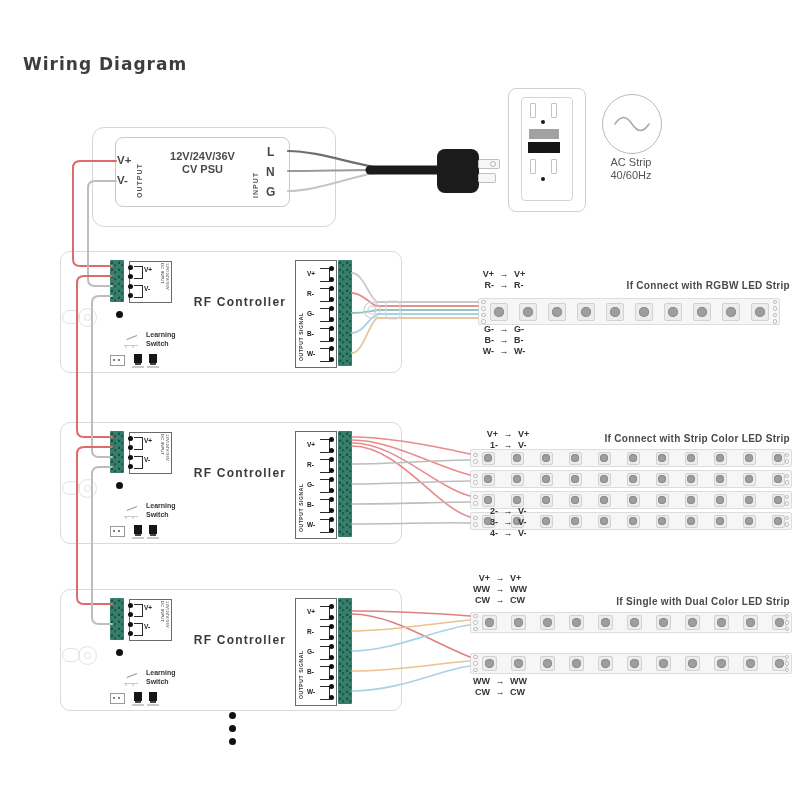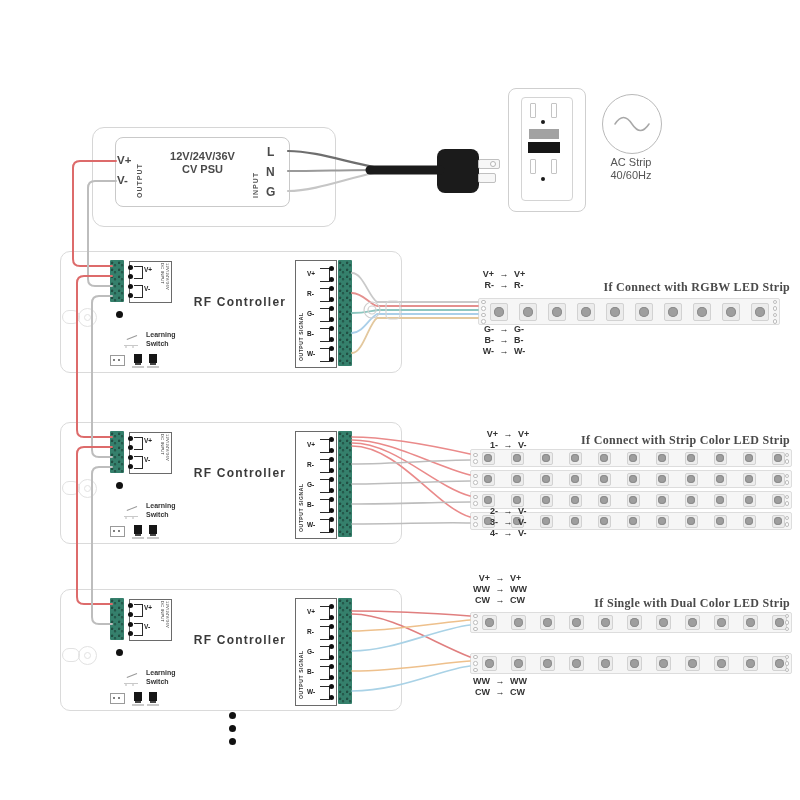--- a/index.html
+++ b/index.html
@@ -85,30 +85,31 @@
   .strip-sm .chip-led::after{width:8px;height:8px;}
   .strip-md .chip-led{width:13px;height:13px;margin-right:14px;}
   .strip-md .chip-led::after{width:9px;height:9px;}
   .strip-endpads{position:absolute;right:2px;top:0;bottom:0;display:flex;flex-direction:column;justify-content:center;gap:2px;}
   
   .map-block{position:absolute;font-size:9px;font-weight:600;color:#333;}
   .map-row{height:11px;line-height:11px;white-space:nowrap;}
   .m-from{display:inline-block;width:24px;text-align:right;}
   .m-arrow{display:inline-block;width:20px;text-align:center;color:#1a1a1a;font-size:9px;}
   .m-to{display:inline-block;text-align:left;}
-  .note{position:absolute;right:10px;font-size:12px;font-weight:600;letter-spacing:.3px;color:#4a4a4a;font-family:Liberation Serif, serif;}
+  .note{position:absolute;right:10px;font-size:10px;font-weight:600;letter-spacing:.3px;color:#4a4a4a;font-family:Liberation Sans, sans-serif;}
   
   .cont-dot{left:229px;width:7px;height:7px;background:#111;border-radius:50%;}
   svg.wires{position:absolute;left:0;top:0;pointer-events:none;}
 </style>
 </head>
 <body>
 
 <div class="canvas">
 
+  <div class="abs page-title">Wiring Diagram</div>
 
   <div class="abs psu-outer"></div>
   <div class="abs psu-inner"></div>
   <div class="abs psu-vplus">V+</div>
   <div class="abs psu-vminus">V-</div>
   <div class="abs psu-outlbl vtext">OUTPUT</div>
   <div class="abs psu-center">
     <div>12V/24V/36V</div>
     <div>CV PSU</div>
   </div>

